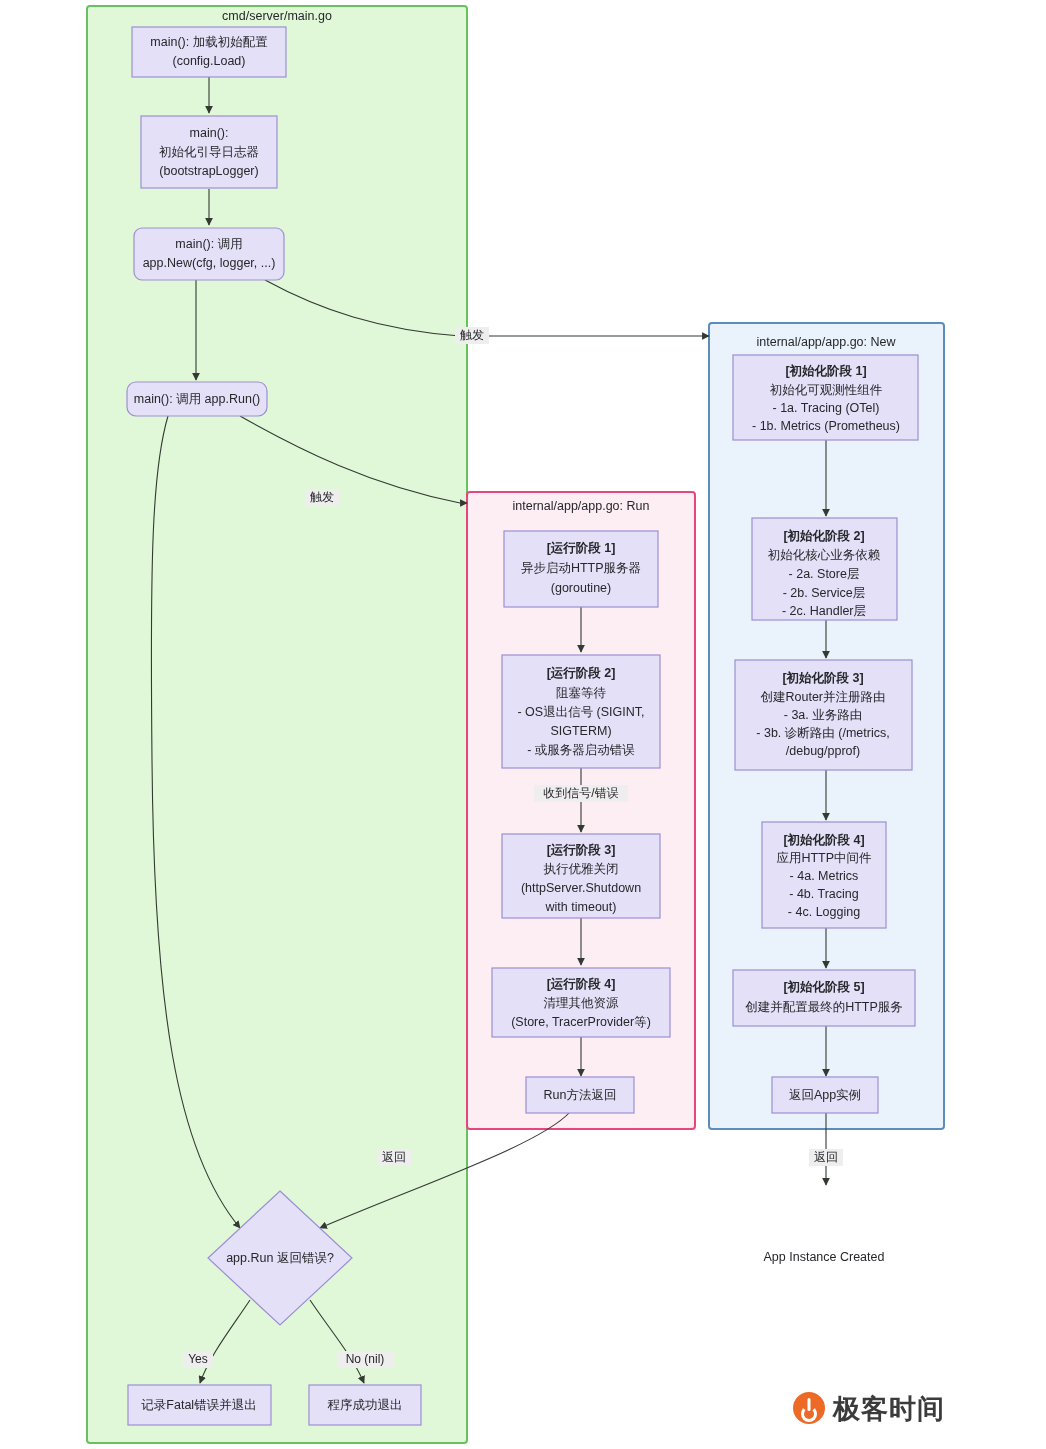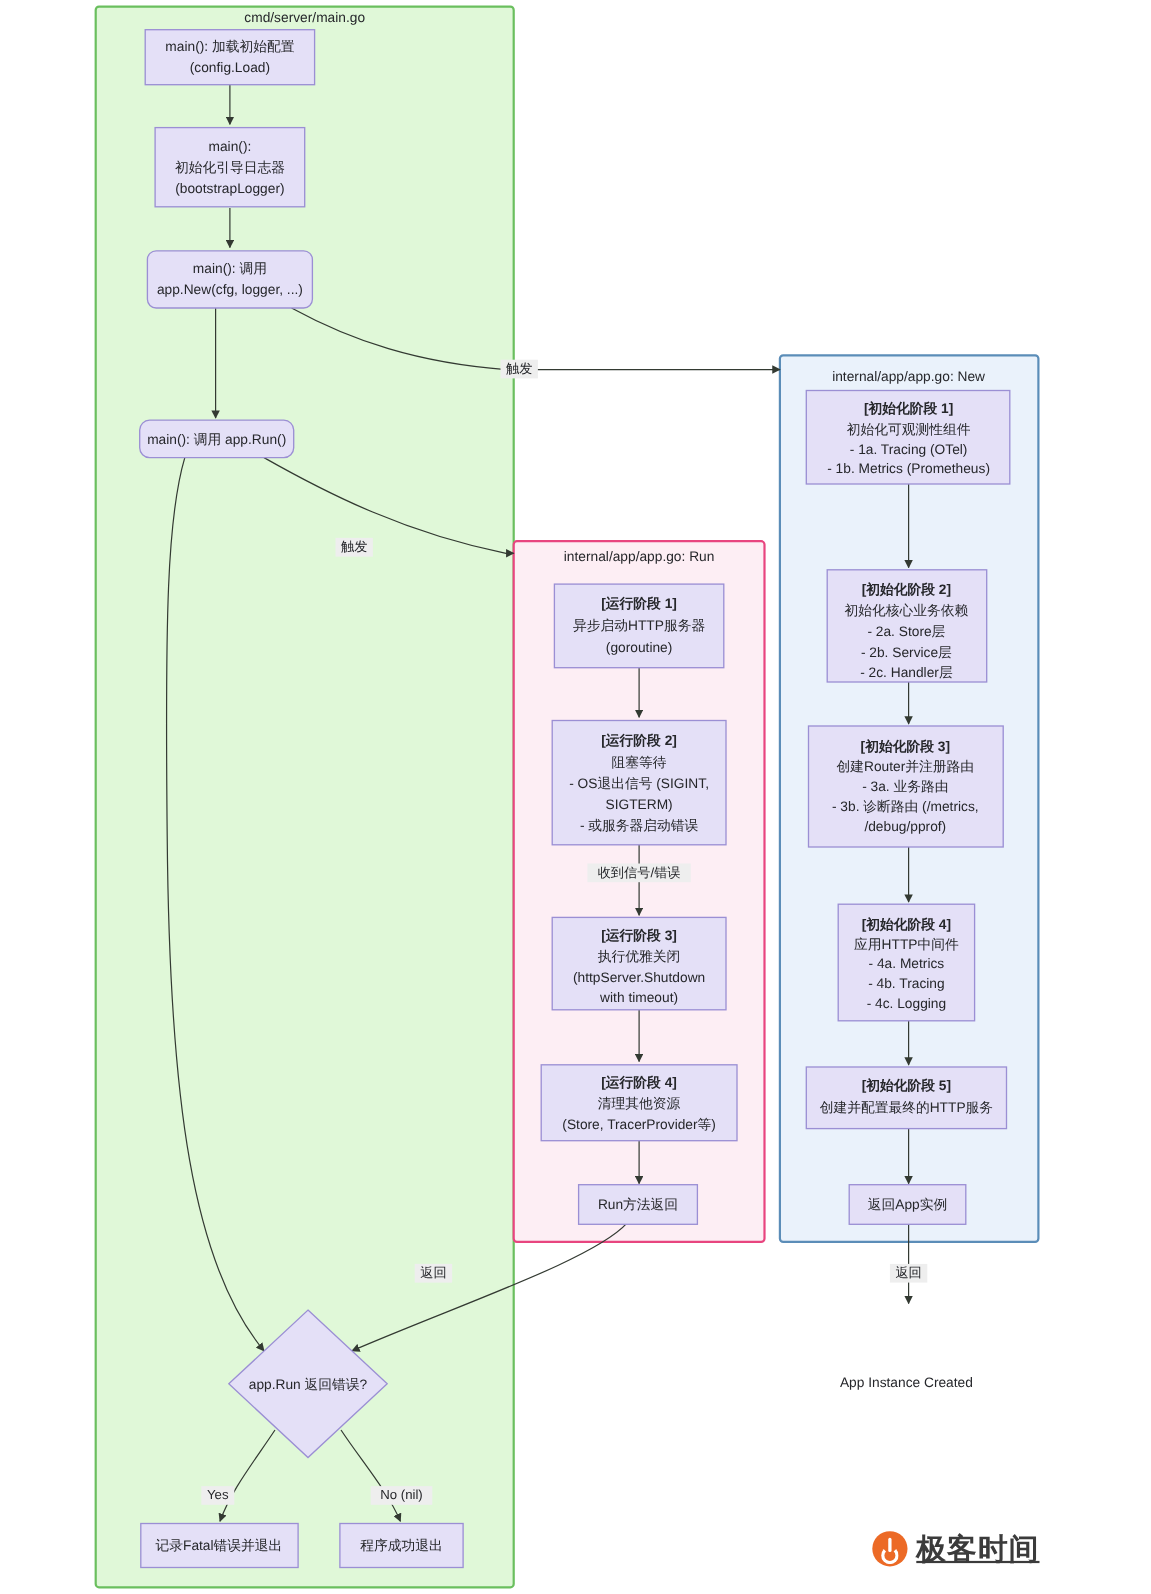--- a/index.html
+++ b/index.html
@@ -107,21 +107,20 @@
     border-radius: 50%;
     box-sizing: border-box;
   }
   #watermark .wm-text {
     font-family: "DejaVu Sans", "Liberation Sans", sans-serif;
     font-size: 27px;
     font-weight: bold;
     color: #3b3b3b;
     letter-spacing: 1px;
     line-height: 1;
-    text-decoration: underline;
   }
 </style>
 </head>
 <body>
 
 <div id="diagram-root">
 
   <svg class="flow" viewBox="0 0 1046 1449">
     <defs>
       <marker id="arrow" viewBox="0 0 10 10" refX="9" refY="5" markerWidth="7" markerHeight="7" orient="auto-start-reverse">

